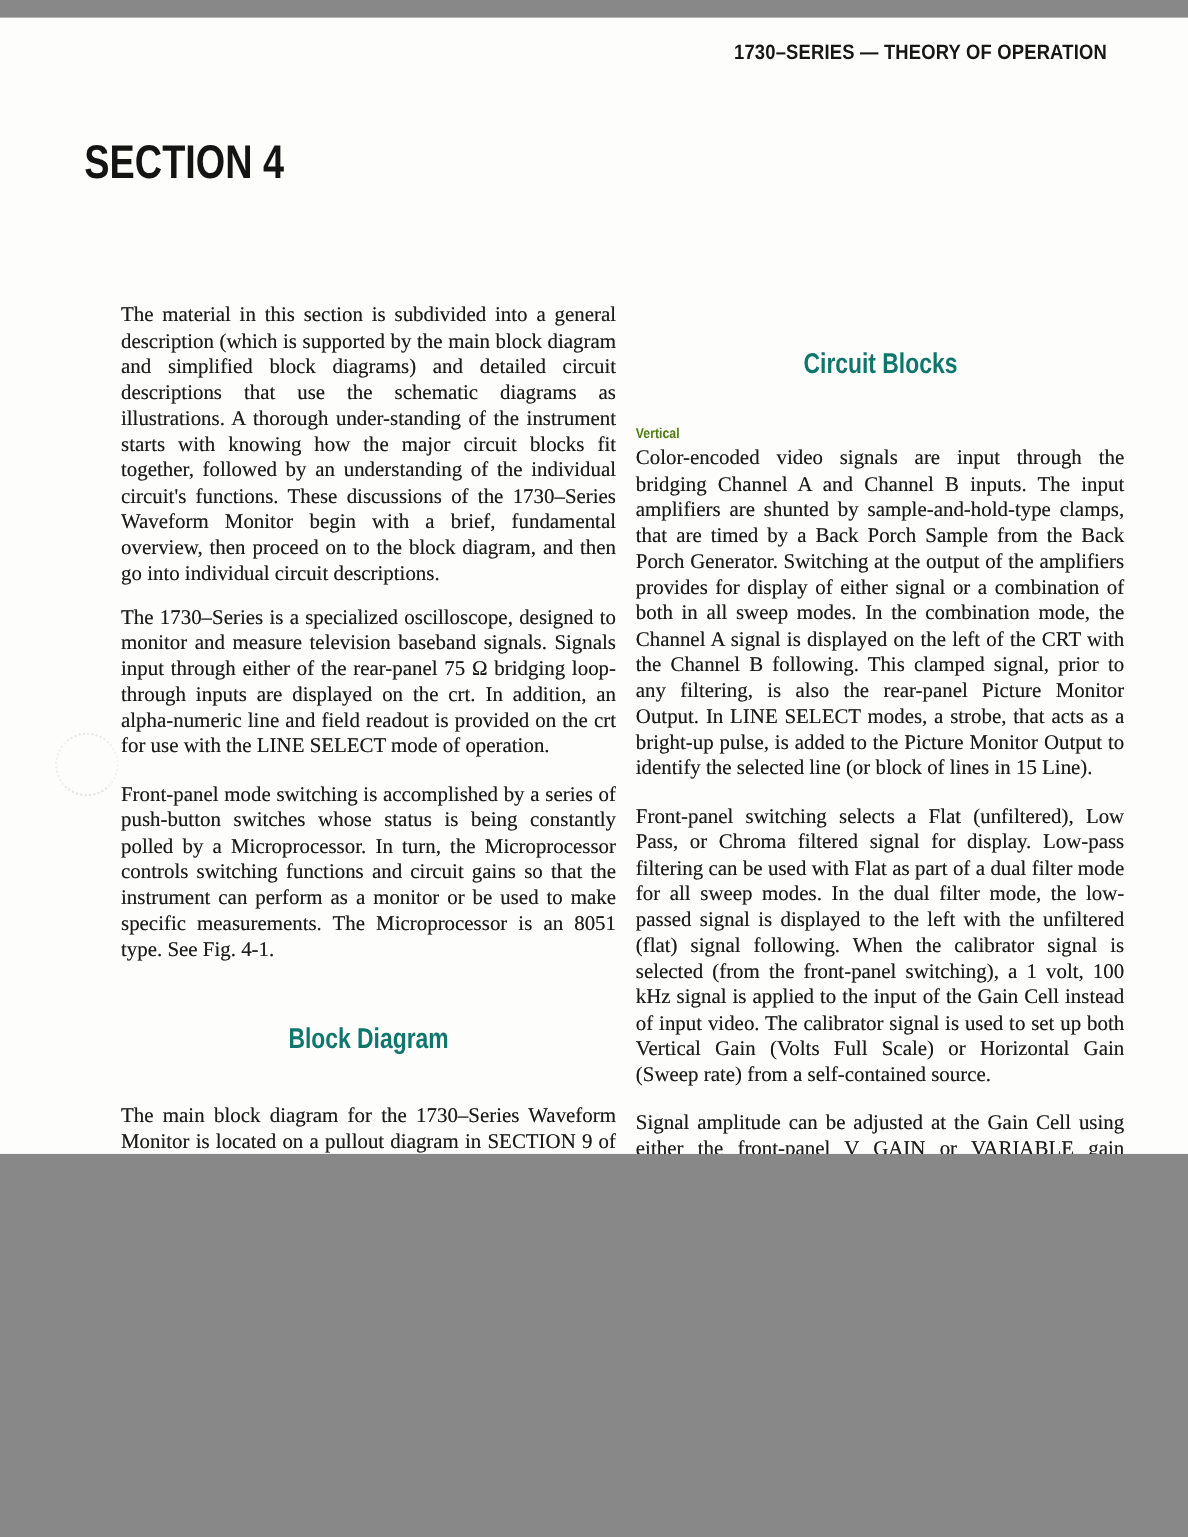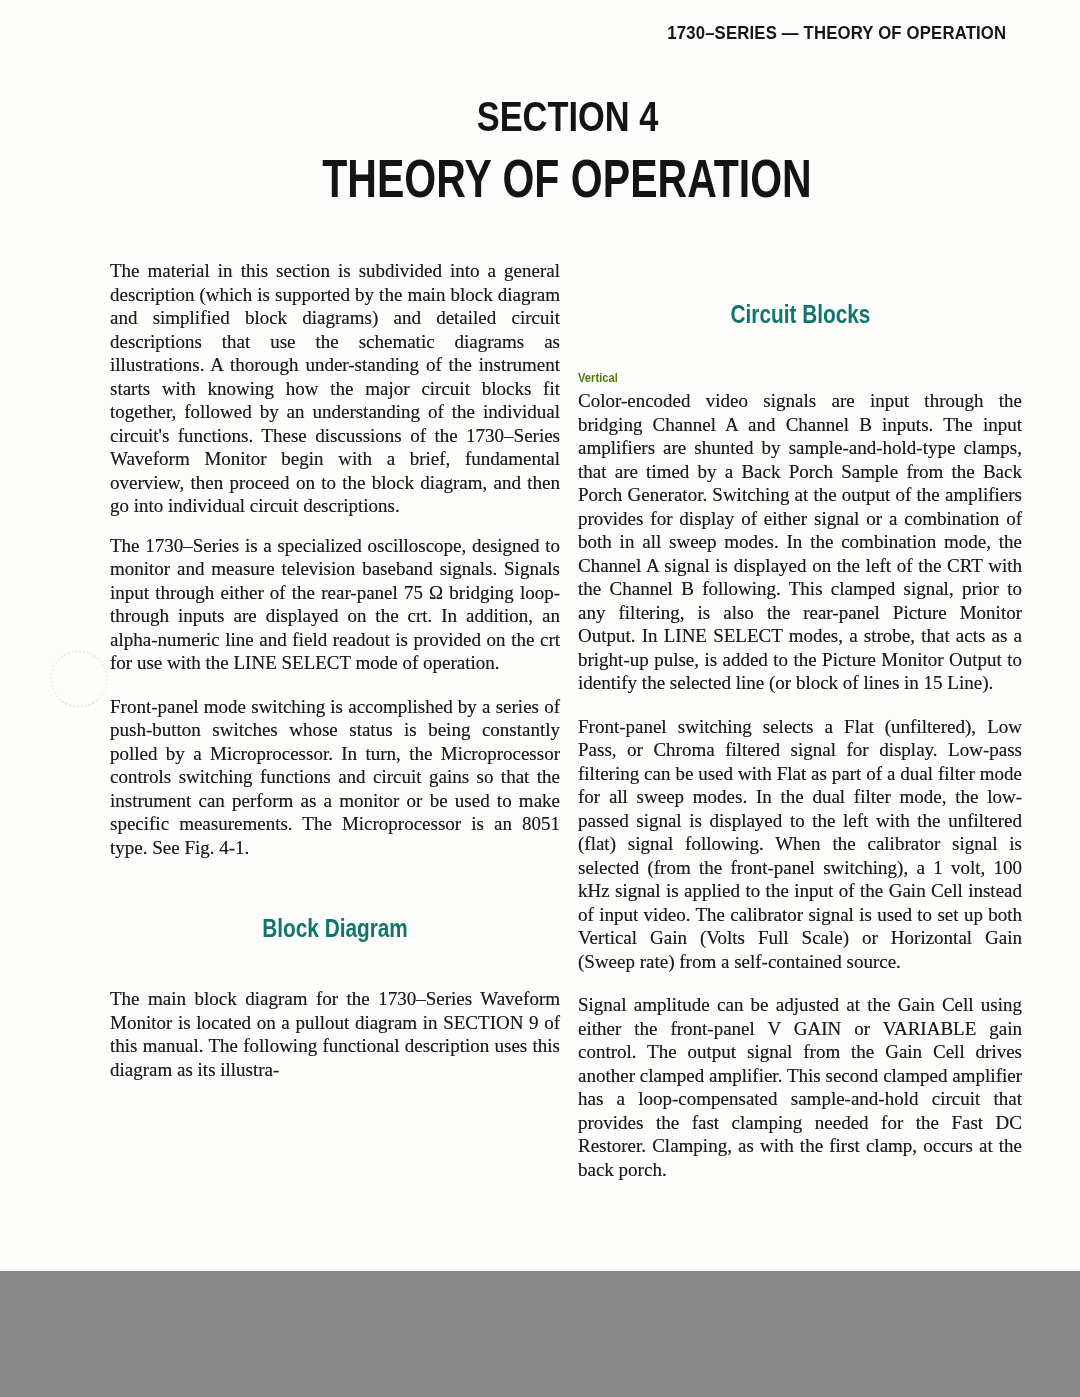--- a/index.html
+++ b/index.html
@@ -1,37 +1,37 @@
 <!DOCTYPE html>
 <html><head>
 <meta charset="utf-8">
 <style>
   html,body { margin:0; padding:0; background:#888; }
   .page {
     position:relative;
-    width:1080px; height:1271px;
-    margin:0 auto;
+    width:1080px; height:1033px;
+    margin:16px auto;
     background:#fdfdfb;
     color:#1b1b1b;
     font-family:"Liberation Serif", serif;
     overflow:hidden;
   }
   
   .running-header {
     position:absolute; top:22px; right:74px;
     font-family:"Liberation Sans", sans-serif;
     font-weight:700; font-size:19px; letter-spacing:0.2px;
     transform:scaleX(0.88); transform-origin:right center;
     white-space:nowrap;
     color:#161616;
   }
   
   .title-block {
-    position:absolute; top:92px; left:54px; width:1026px;
-    text-align:center;
+    position:absolute; top:108px; left:54px; width:1026px;
+    text-align:left;
   }
   .title-line-1 {
     display:inline-block;
     font-family:"Liberation Sans", sans-serif;
     font-weight:700; font-size:43px; line-height:48px;
     transform:scaleX(0.80); transform-origin:center;
     color:#141414;
   }
   .title-line-2 {
     display:block; margin-top:8px;
@@ -97,23 +97,20 @@
 </style>
 </head>
 <body>
 
 <div class="page">
 
   <div class="running-header">1730–SERIES — THEORY OF OPERATION</div>
 
   <div class="title-block">
     <span class="title-line-1">SECTION 4</span>
-    <span class="title-line-2">
-      <span>THEORY OF OPERATION</span>
-    </span>
   </div>
 
   <div class="scan-artifact-ring"></div>
 
   <div class="col col-left">
     <p class="mb16">The material in this section is subdivided into a general description (which is supported by the main block diagram and simplified block diagrams) and detailed circuit descriptions that use the schematic diagrams as illustrations. A thorough under-standing of the instrument starts with knowing how the major circuit blocks fit together, followed by an understanding of the individual circuit's functions. These discussions of the 1730–Series Waveform Monitor begin with a brief, fundamental overview, then proceed on to the block diagram, and then go into individual circuit descriptions.</p>
 
 
     <p>The 1730–Series is a specialized oscilloscope, designed to monitor and measure television baseband signals. Signals input through either of the rear-panel 75 Ω bridging loop-through inputs are displayed on the crt. In addition, an alpha-numeric line and field readout is provided on the crt for use with the LINE SELECT mode of operation.</p>
 

